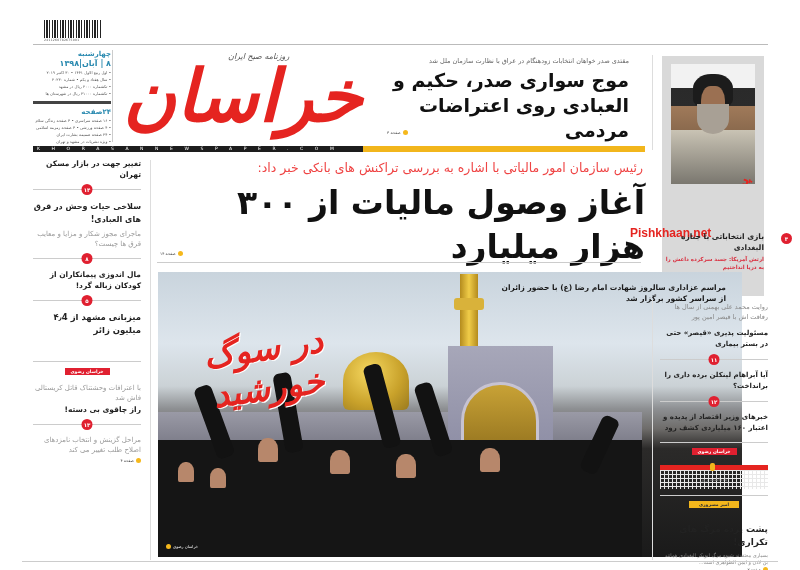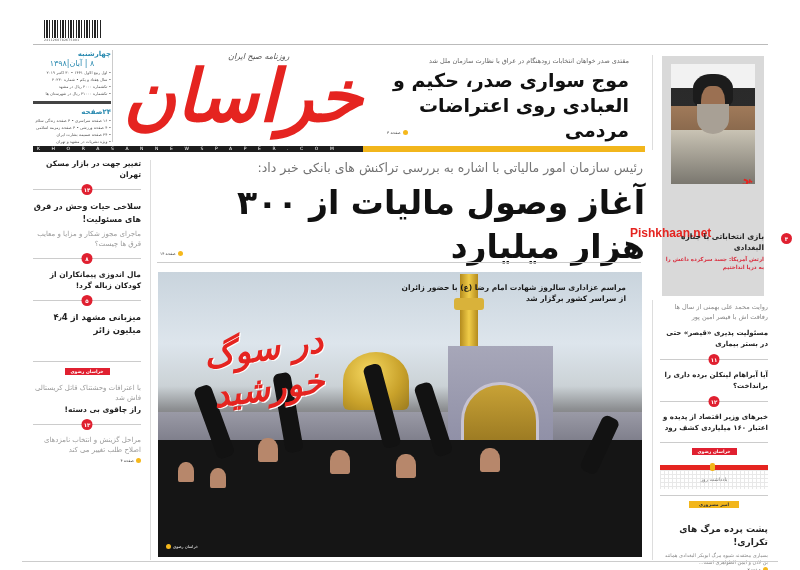--- a/index.html
+++ b/index.html
@@ -12,21 +12,21 @@
   .barcode { left: 44px; top: 20px; width: 58px; height: 18px;
     background: repeating-linear-gradient(90deg,#222 0 1px,#fff 1px 2px,#222 2px 4px,#fff 4px 5px,#222 5px 6px,#fff 6px 8px); }
   .barcode-num { left: 44px; top: 38px; width: 58px; font-size: 3px; color: #555; letter-spacing: 0.3px; }
 
   .top-rule { left: 33px; top: 44px; width: 335px; height: 1px; background: #bbb; }
   .top-rule2 { left: 368px; top: 44px; width: 400px; height: 1px; background: #bbb; }
 
   
   .info { left: 33px; top: 50px; width: 78px; font-size: 4px; color: #555; line-height: 7px; }
   .info .day { font-size: 7px; color: #2a8ab0; font-weight: bold; line-height: 9px; }
-  .info .date { font-size: 8px; color: #2a8ab0; font-weight: normal; line-height: 10px; text-align: center; }
+  .info .date { font-size: 8px; color: #2a8ab0; font-weight: bold; line-height: 10px; }
   .info .thick { height: 3px; background: #444; margin: 4px 0 3px; }
   .info .pages { font-size: 7px; color: #2a8ab0; font-weight: bold; line-height: 10px; }
   .vrule-info { left: 112px; top: 50px; width: 1px; height: 92px; background: #ccc; }
 
   
   .mast { left: 118px; top: 44px; width: 250px; height: 100px; }
   .logo { position: absolute; left: 0; top: 10px; width: 250px; font-family: "DejaVu Serif", serif;
     font-size: 72px; font-weight: bold; color: #e52420; direction: rtl; text-align: center; line-height: 84px; letter-spacing: -2px; font-style: italic; }
   .tagline { position: absolute; left: 110px; top: 8px; font-family: "DejaVu Serif", serif; font-size: 8px; color: #555; direction: rtl; font-style: italic; }
 
@@ -49,27 +49,27 @@
   .badge { display: inline-flex; align-items: center; justify-content: center; width: 11px; height: 11px; border-radius: 50%; background: #e02030; color: #fff; font-size: 5.5px; font-weight: bold; }
   .badge-r1 { left: 781px; top: 233px; }
   .side-r1-h { right: 36px; top: 231px; width: 100px; font-size: 7.5px; font-weight: bold; line-height: 11px; color: #222; }
   .side-r1-s { right: 36px; top: 255px; width: 100px; font-size: 5.5px; font-weight: bold; line-height: 8px; color: #d93040; }
 
   
   .site-bar { left: 33px; top: 146px; width: 330px; height: 6px; background: #1d1d1d; color: #fff; font-size: 4.5px; letter-spacing: 11.6px; line-height: 6px; padding-left: 4px; white-space: nowrap; overflow: hidden; }
   .gold-bar { left: 363px; top: 146px; width: 282px; height: 6px; background: #f2b61c; }
 
   
-  .kicker-main { right: 157px; top: 160px; width: 470px; font-size: 12.5px; color: #737373; }
+  .kicker-main { right: 157px; top: 160px; width: 470px; font-size: 12.5px; color: #ef4444; }
   .head-main { right: 155px; top: 181px; width: 480px; font-size: 33px; font-weight: bold; line-height: 44px; color: #111; letter-spacing: -0.5px; }
   .pageref-main { left: 160px; top: 251px; }
   .main-rule { left: 157px; top: 262px; width: 484px; height: 1px; background: #ccc; }
 
   
-  .bigphoto { left: 158px; top: 272px; width: 484px; height: 285px; overflow: hidden;
+  .bigphoto { left: 158px; top: 272px; width: 584px; height: 285px; overflow: hidden;
     background: linear-gradient(180deg,#c9d4dd 0%,#dde5ec 25%,#cbd2d6 40%,#8d8f92 48%,#6e6c6a 55%,#2b2a29 62%,#1a1a1a 100%); }
   .dome { position:absolute; left: 185px; top: 80px; width: 66px; height: 58px; border-radius: 50% 50% 6px 6px; background: radial-gradient(circle at 40% 35%,#f6d860,#c8a12a 60%,#9a7a1f); }
   .minaret { position:absolute; left: 302px; top: 2px; width: 18px; height: 75px; background: linear-gradient(90deg,#b48b1d,#f0cc48,#b48b1d); }
   .minaret-cap { position:absolute; left: 296px; top: 26px; width: 30px; height: 12px; background:#d9b23a; border-radius: 3px; }
   .iwan { position:absolute; left: 290px; top: 74px; width: 105px; height: 120px; background: linear-gradient(180deg,#a7a7b9,#8a8aa2); }
   .iwan-arch { position:absolute; left: 303px; top: 110px; width: 78px; height: 86px; border-radius: 40px 40px 0 0; background: linear-gradient(180deg,#c8a236,#8a6a1a); border: 3px solid #c7c3d2; }
   .building { position:absolute; left: 0; top: 140px; width: 484px; height: 50px; background: linear-gradient(180deg,#9a9aa6,#6b6b78); }
   .crowd { position:absolute; left: 0; top: 168px; width: 484px; height: 117px; background: #151515; }
   .person { position:absolute; border-radius: 45% 45% 10% 10%; background:#b7876b; }
   .arm { position:absolute; width: 18px; background:#121212; border-radius: 6px; transform-origin: bottom center; }
@@ -185,21 +185,21 @@
   </div>
 </div>
 <div class="abs vrule-left"></div>
 <div class="abs vrule-right"></div>
 
 <div class="abs lcol rtl" style="top:158px;">
   <div class="h">تغییر جهت در بازار مسکن تهران</div>
   <div class="sep" style="margin:9px 0 10px;">
       <span class="badge">۱۴</span>
     </div>
-  <div class="h" style="font-size:8px;line-height:13px;">سلاخی حیات وحش در قرق های مسئولیت!</div>
+  <div class="h" style="font-size:8px;line-height:13px;">سلاخی حیات وحش در قرق های العبادی!</div>
   <div class="s" style="margin-top:3px;">ماجرای مجوز شکار و مزایا و معایب قرق ها چیست؟</div>
   <div class="sep" style="margin:9px 0 10px;">
       <span class="badge">۸</span>
     </div>
   <div class="h">مال اندوزی پیمانکاران از کودکان زباله گرد!</div>
   <div class="sep" style="margin:9px 0 10px;">
       <span class="badge">۵</span>
     </div>
   <div class="h" style="font-size:8.5px;line-height:13px;">میزبانی مشهد از ۴٫4 میلیون زائر</div>
 </div>

